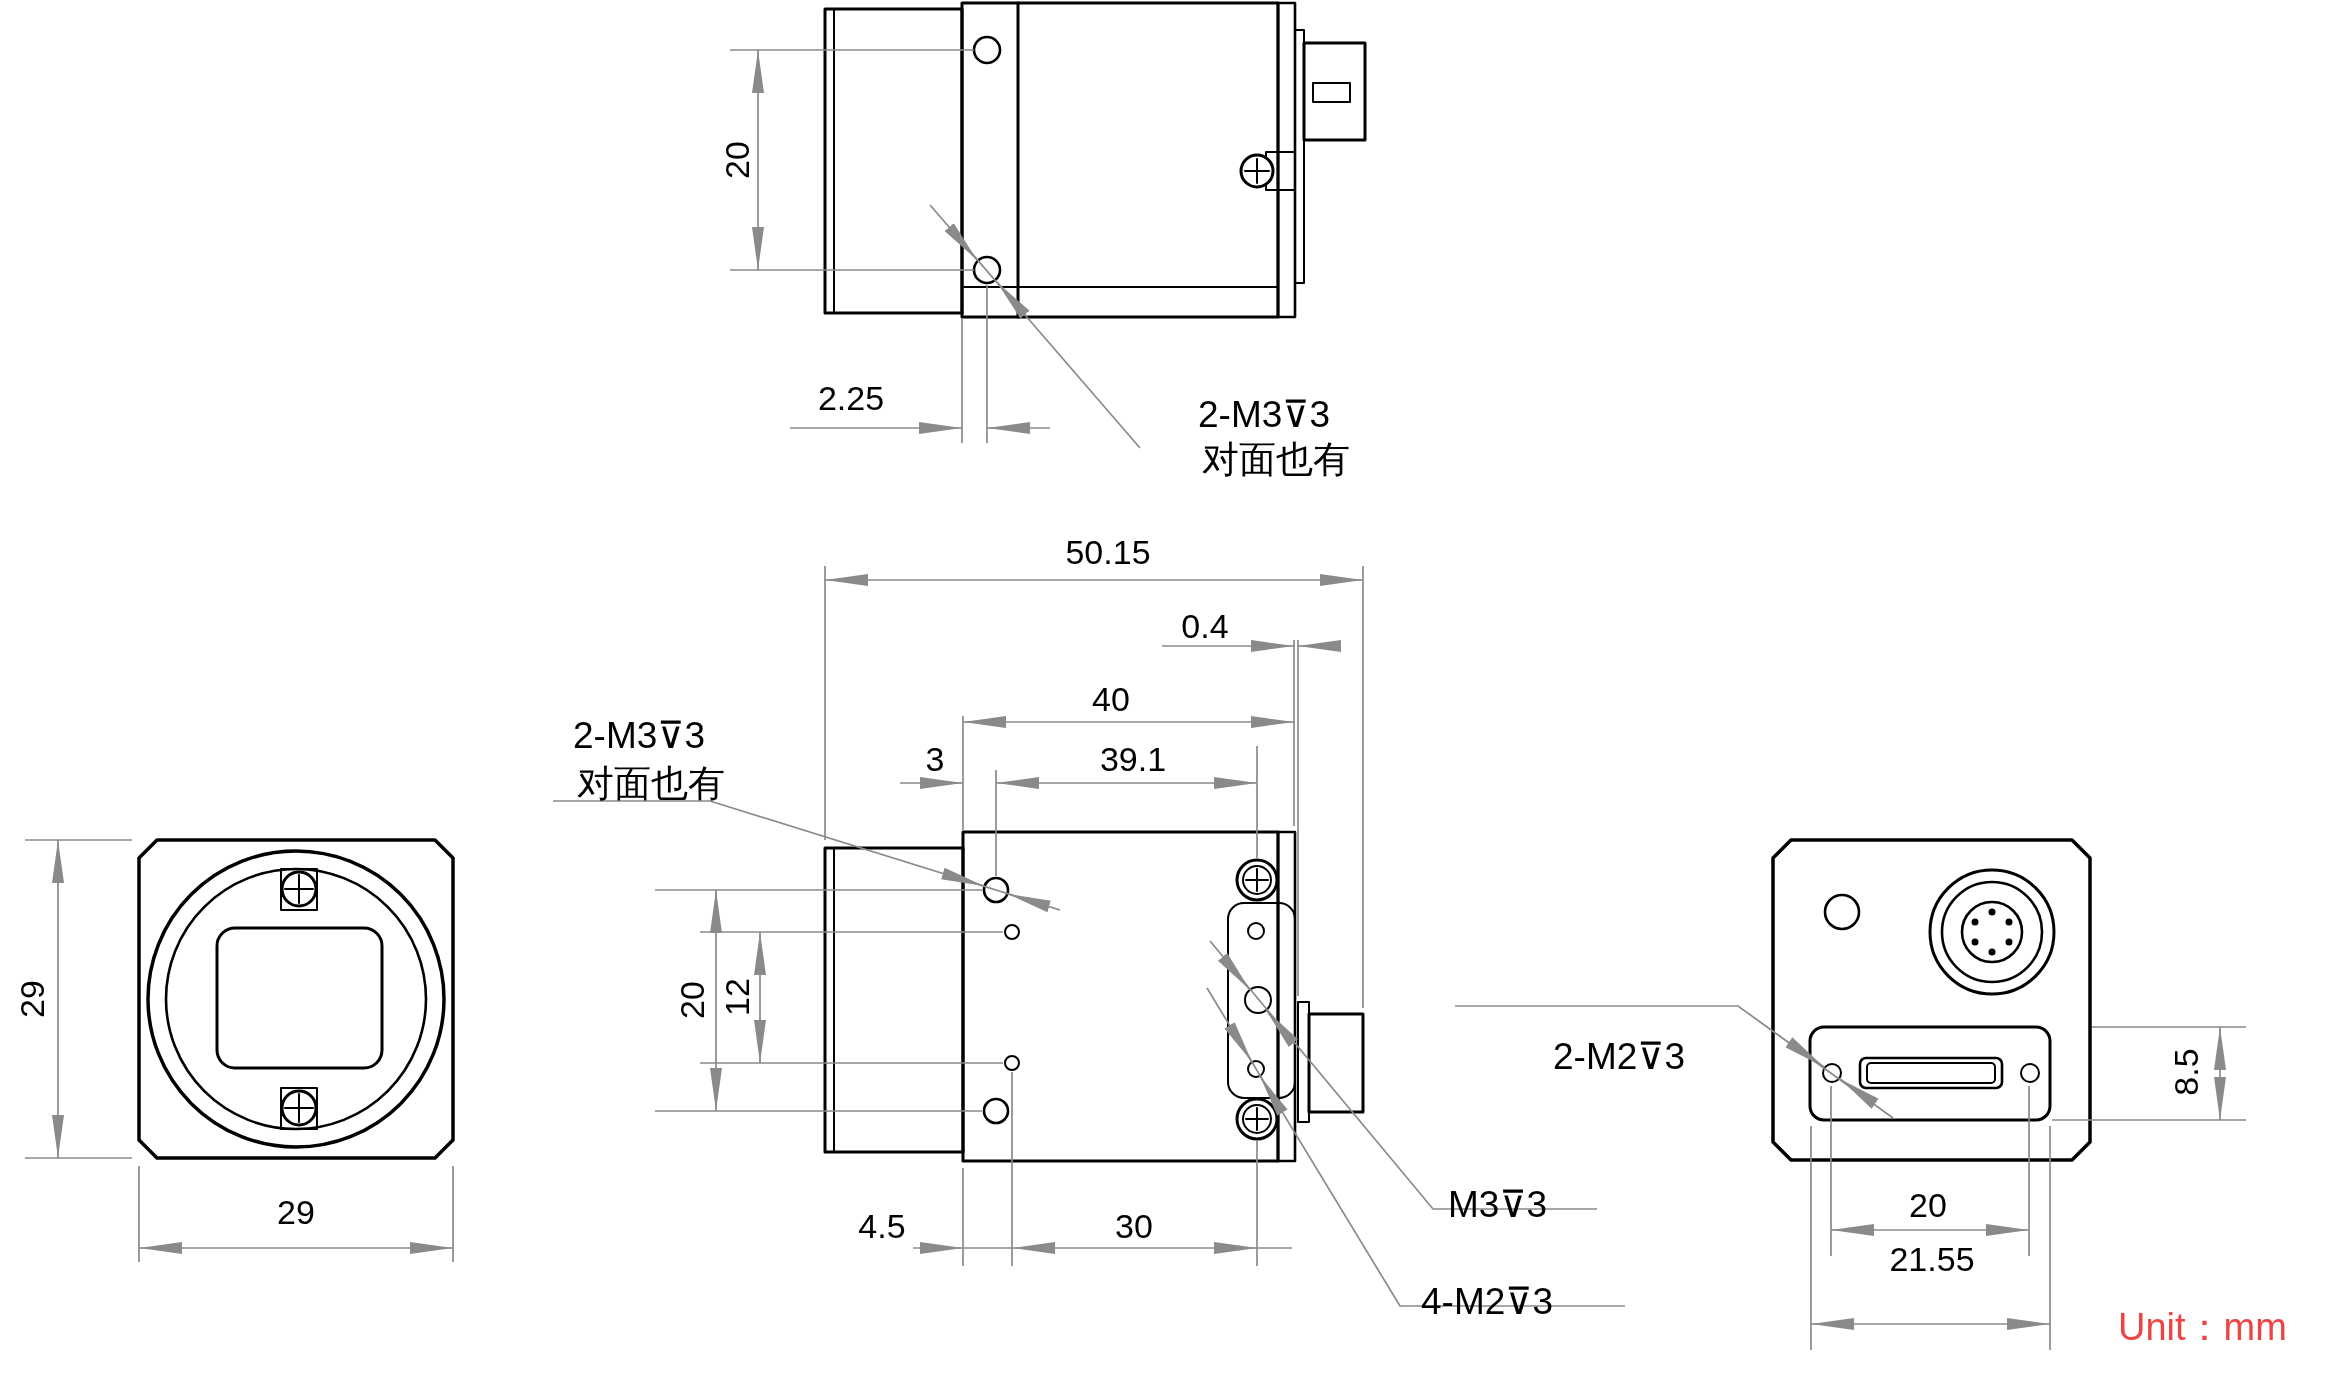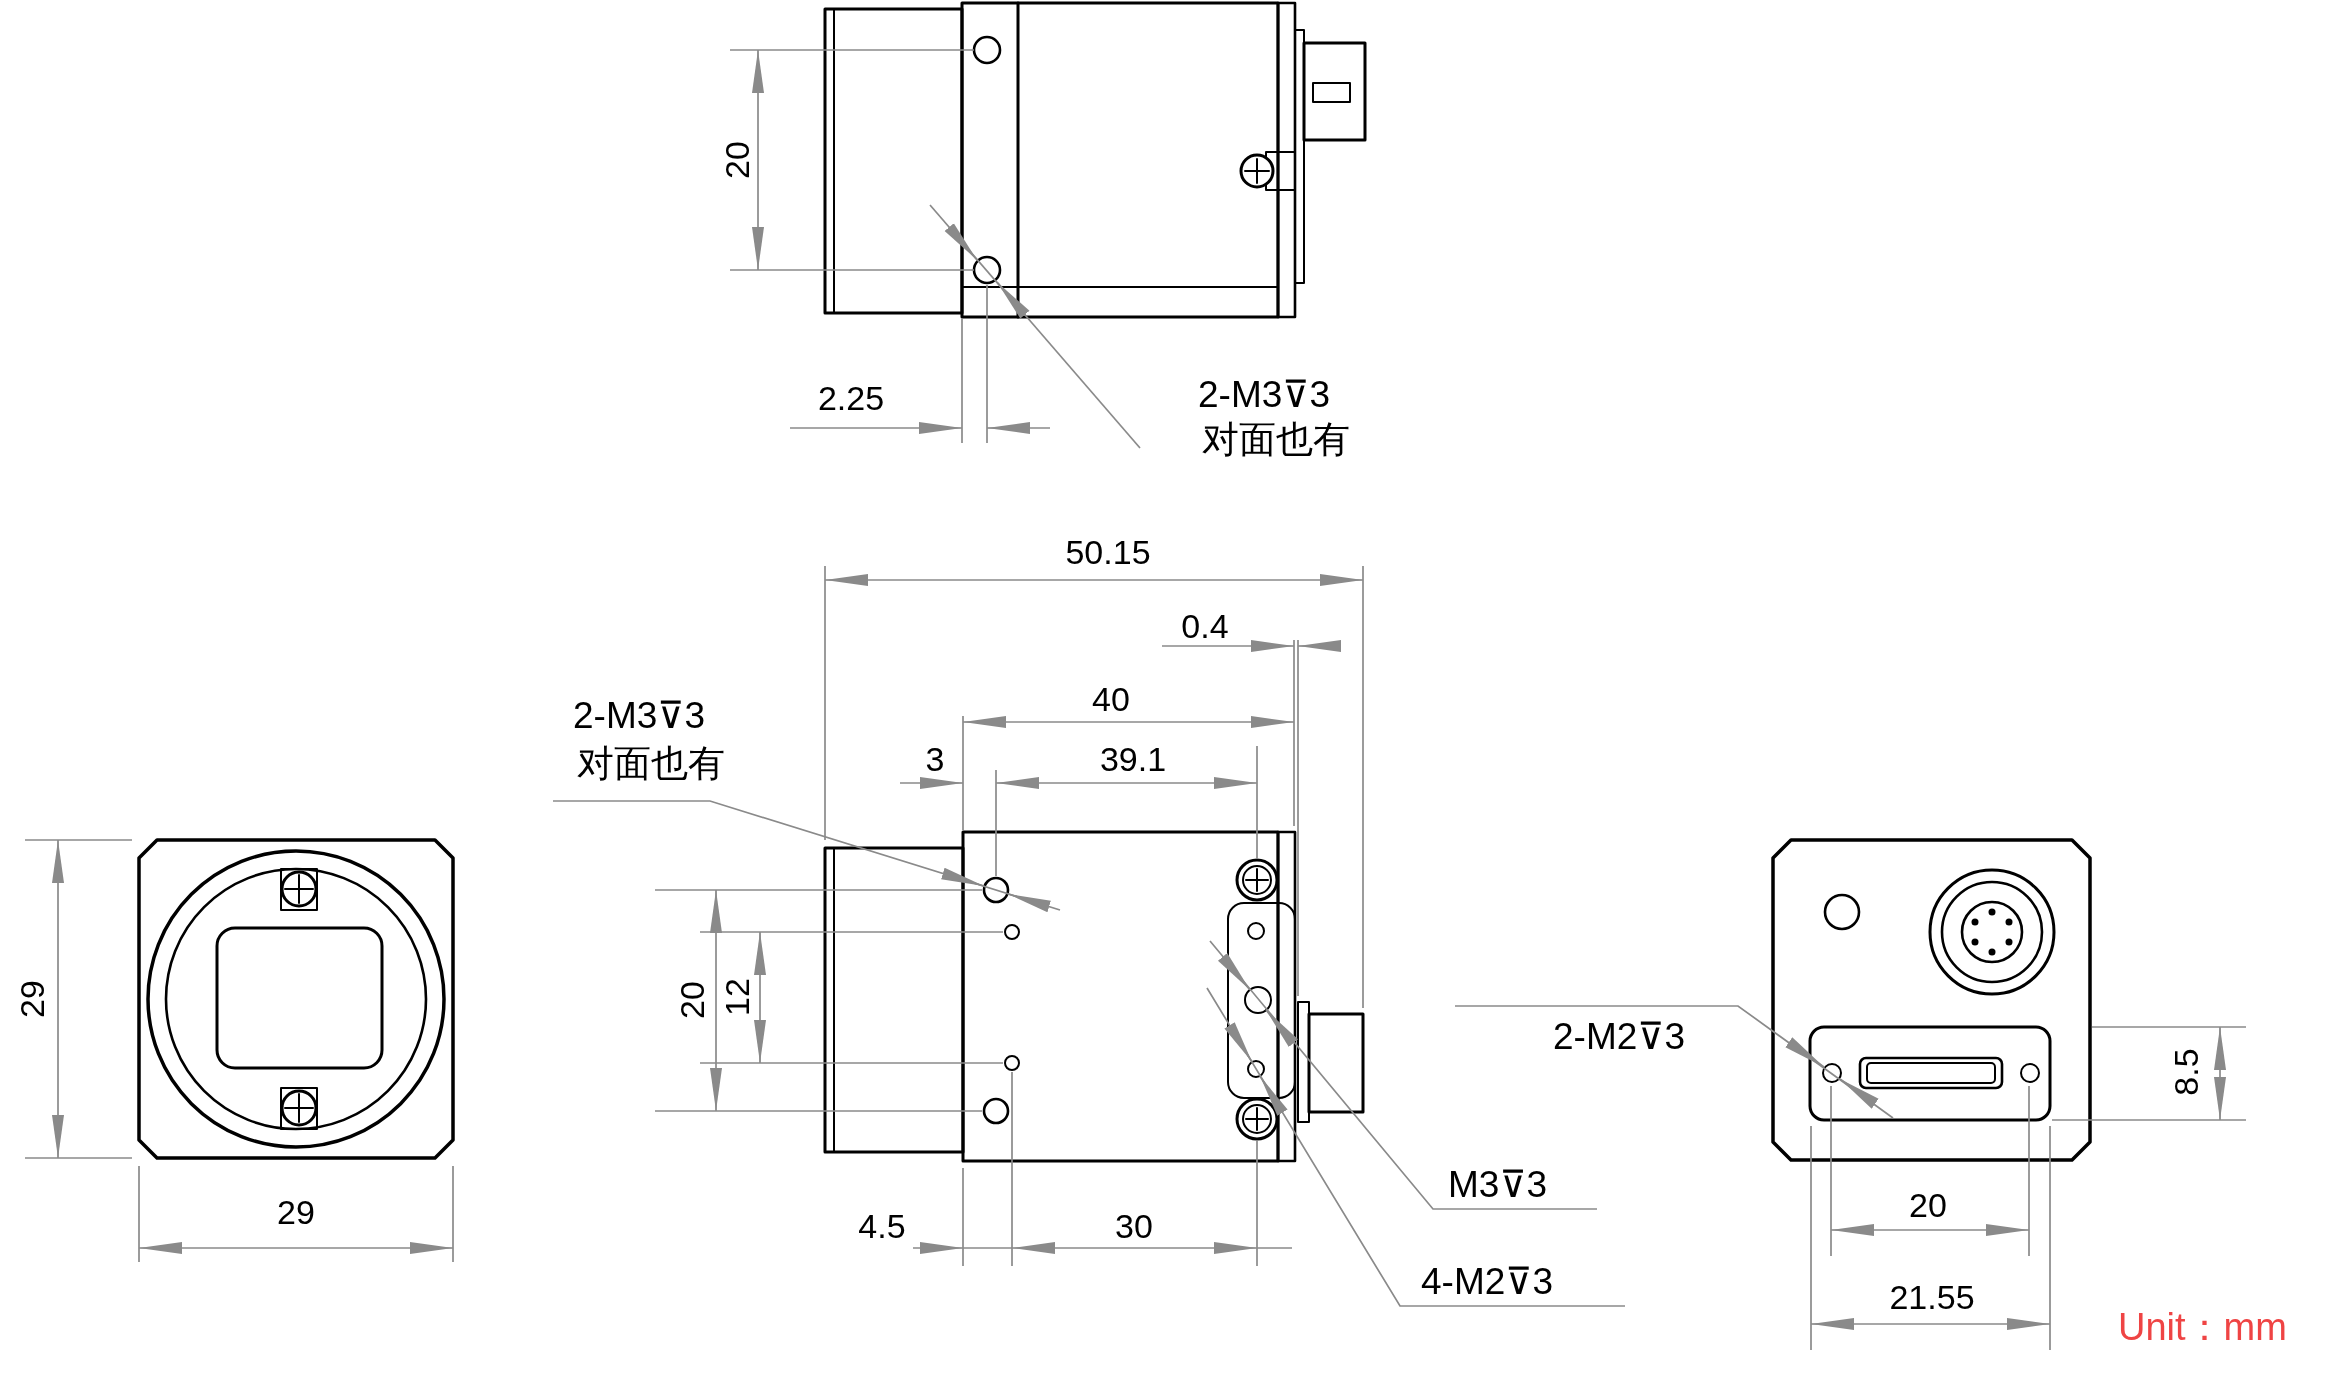--- a/index.html
+++ b/index.html
@@ -3,21 +3,21 @@
 <meta charset="utf-8">
 <style>
   html,body{margin:0;padding:0;background:#fff;}
   #stage{position:relative;width:2339px;height:1377px;background:#ffffff;overflow:hidden;
          font-family:"Liberation Sans", sans-serif;}
   #stage svg{position:absolute;left:0;top:0;}
   .txt{position:absolute;color:#000;font-size:34px;line-height:1;white-space:nowrap;
        transform:translate(-50%,-50%);}
   .rot{transform:translate(-50%,-50%) rotate(-90deg);}
   .lbl{position:absolute;color:#000;font-size:37px;line-height:1;white-space:nowrap;
-       transform:translate(0,-50%);}
+       transform:translate(0,-50%);margin-top:20px;}
   .unit{position:absolute;color:#ef4444;font-size:38px;line-height:1;white-space:nowrap;
        transform:translate(0,-50%);}
   
   .e35{stroke:#000;stroke-width:3.5;fill:none;stroke-linejoin:round;stroke-linecap:round;}
   .e3{stroke:#000;stroke-width:3;fill:none;stroke-linejoin:round;stroke-linecap:round;}
   .e26{stroke:#000;stroke-width:2.6;fill:none;stroke-linejoin:round;stroke-linecap:round;}
   .e2{stroke:#000;stroke-width:2;fill:none;stroke-linejoin:round;stroke-linecap:round;}
   .wfill{fill:#fff;}
   
   .d{stroke:#8a8a8a;stroke-width:1.7;fill:none;}
@@ -248,16 +248,16 @@
   <div class="txt rot" style="left:692px;top:1000px">20</div>
   <div class="txt rot" style="left:737px;top:997px">12</div>
   <div class="txt" style="left:882px;top:1226px">4.5</div>
   <div class="txt" style="left:1134px;top:1226px">30</div>
   <div class="lbl" style="left:1448px;top:1184px">M3⊽3</div>
   <div class="lbl" style="left:1421px;top:1281px">4-M2⊽3</div>
 
   <div class="lbl" style="left:1553px;top:1036px">2-M2⊽3</div>
   <div class="txt rot" style="left:2186px;top:1072px">8.5</div>
   <div class="txt" style="left:1928px;top:1205px">20</div>
-  <div class="txt" style="left:1932px;top:1297px">21.55</div>
+  <div class="txt" style="left:1932px;top:1259px">21.55</div>
 
   <div class="unit" style="left:2118px;top:1327px">Unit：mm</div>
 </div>
 
 </body></html>

